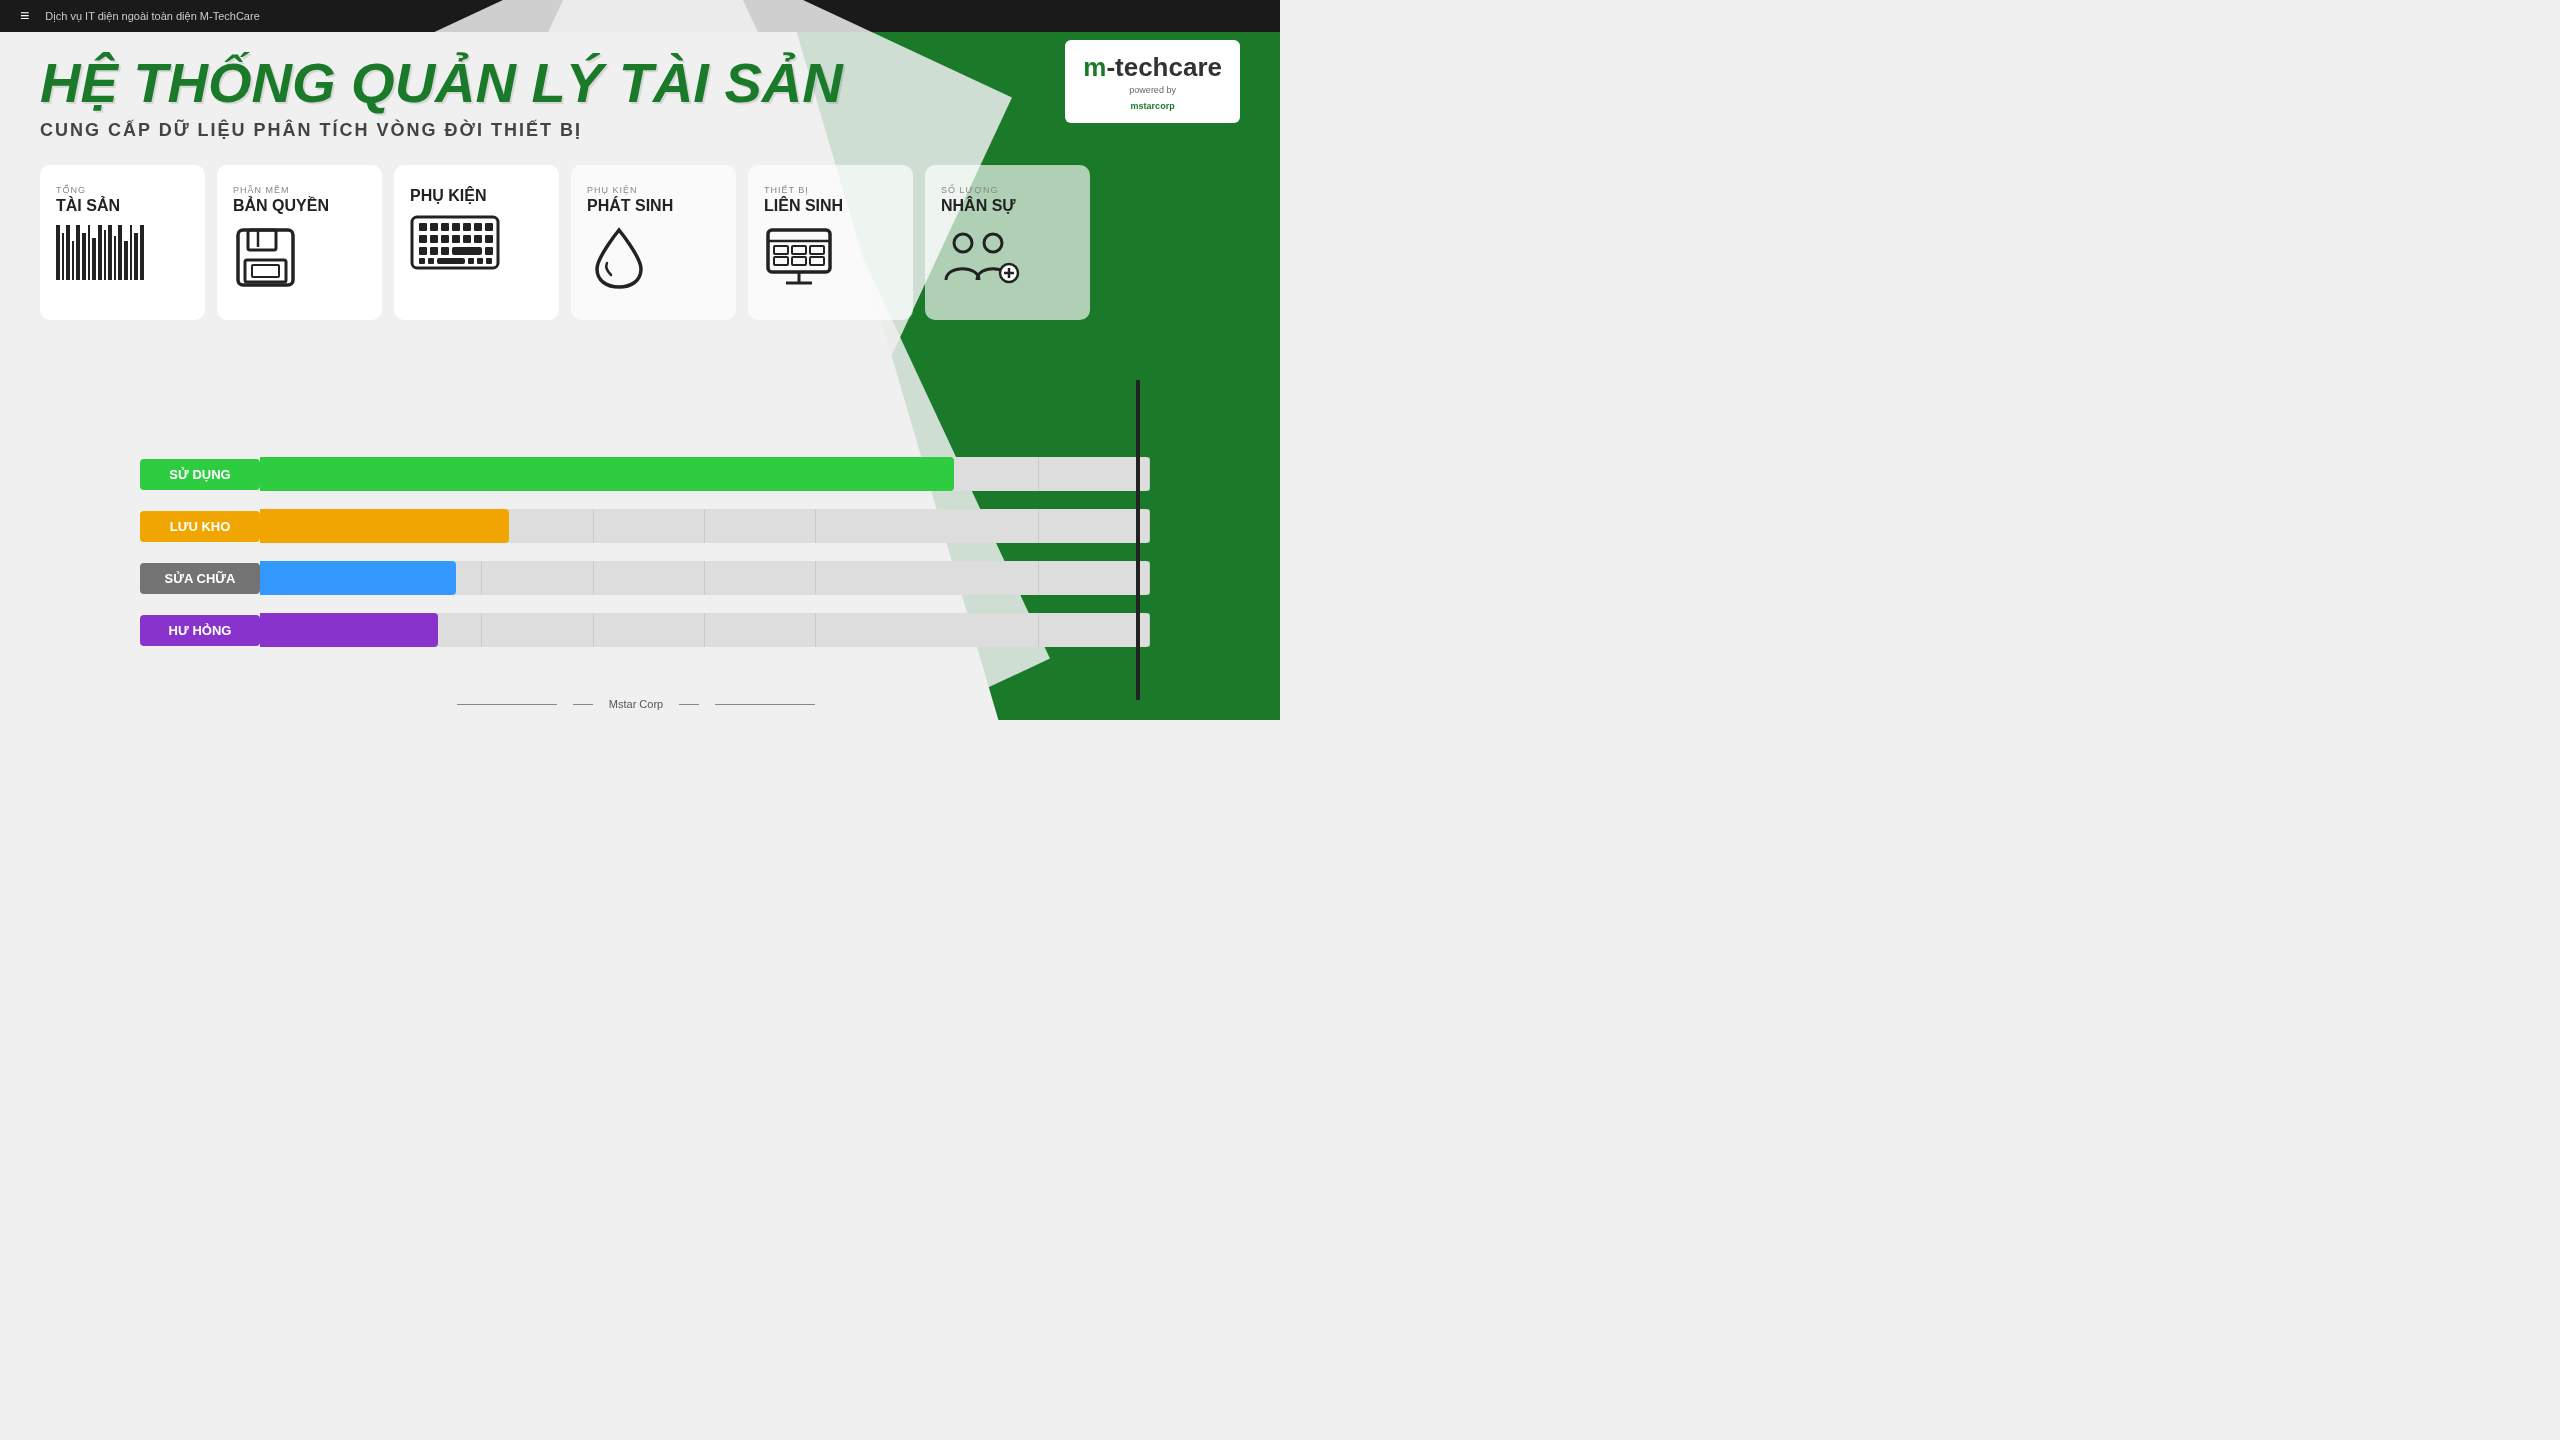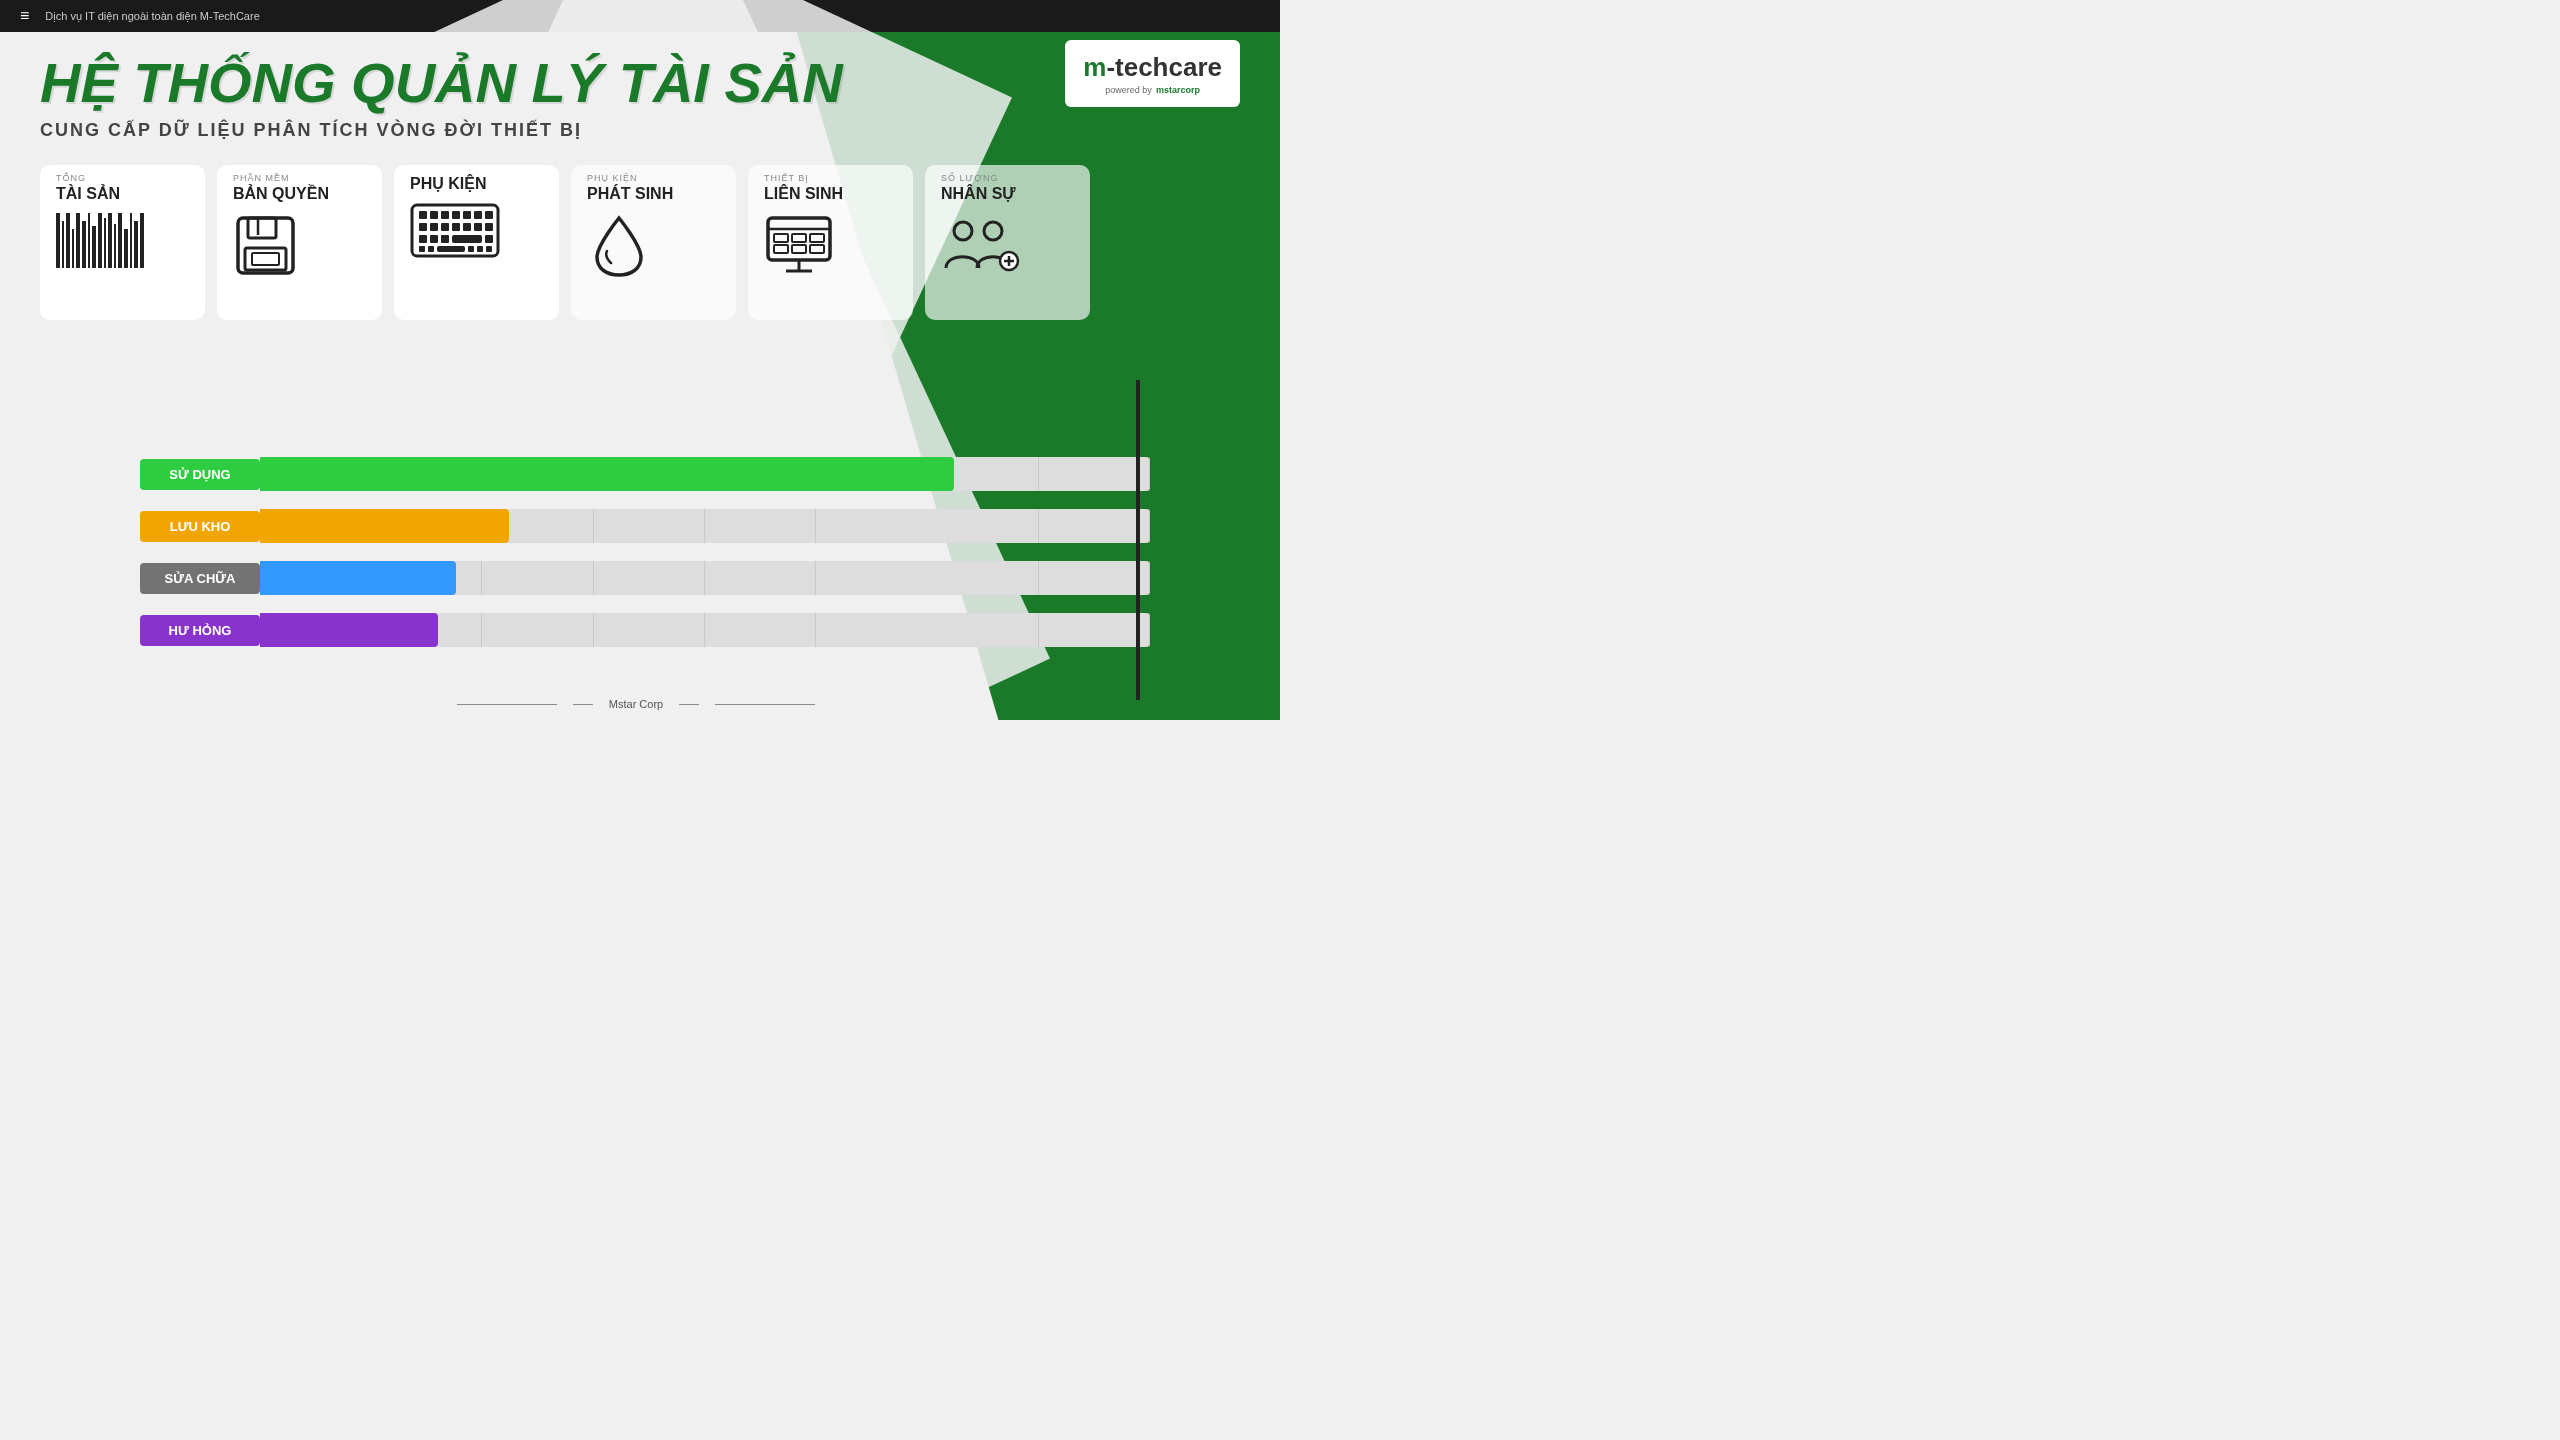--- a/index.html
+++ b/index.html
@@ -89,20 +89,21 @@
     }
     .logo-sub {
       font-size: 9px;
       color: #666;
       margin-top: 2px;
     }
     .logo-powered {
       display: flex;
       align-items: center;
       gap: 4px;
+      flex-direction: column;
     }
 
     
     .main-content {
       position: absolute;
       top: 32px;
       left: 0; right: 0; bottom: 0;
       z-index: 5;
       padding: 20px 40px;
     }
@@ -129,21 +130,21 @@
 
     
     .cards-row {
       display: flex;
       gap: 12px;
       margin-bottom: 28px;
     }
     .card {
       background: white;
       border-radius: 10px;
-      padding: 8px 16px;
+      padding: 20px 16px;
       width: 165px;
       min-height: 155px;
       display: flex;
       flex-direction: column;
       align-items: flex-start;
     }
     .card-category {
       font-size: 9px;
       color: #888;
       letter-spacing: 1px;

